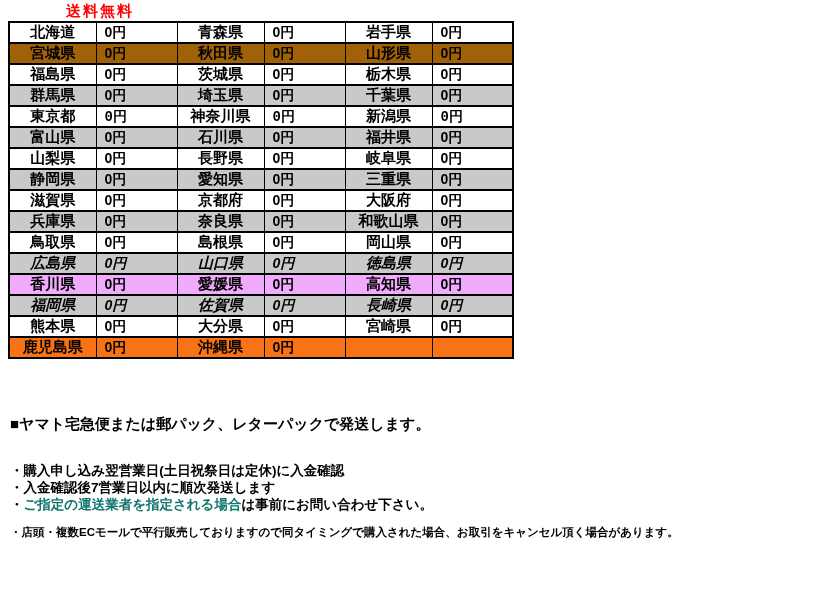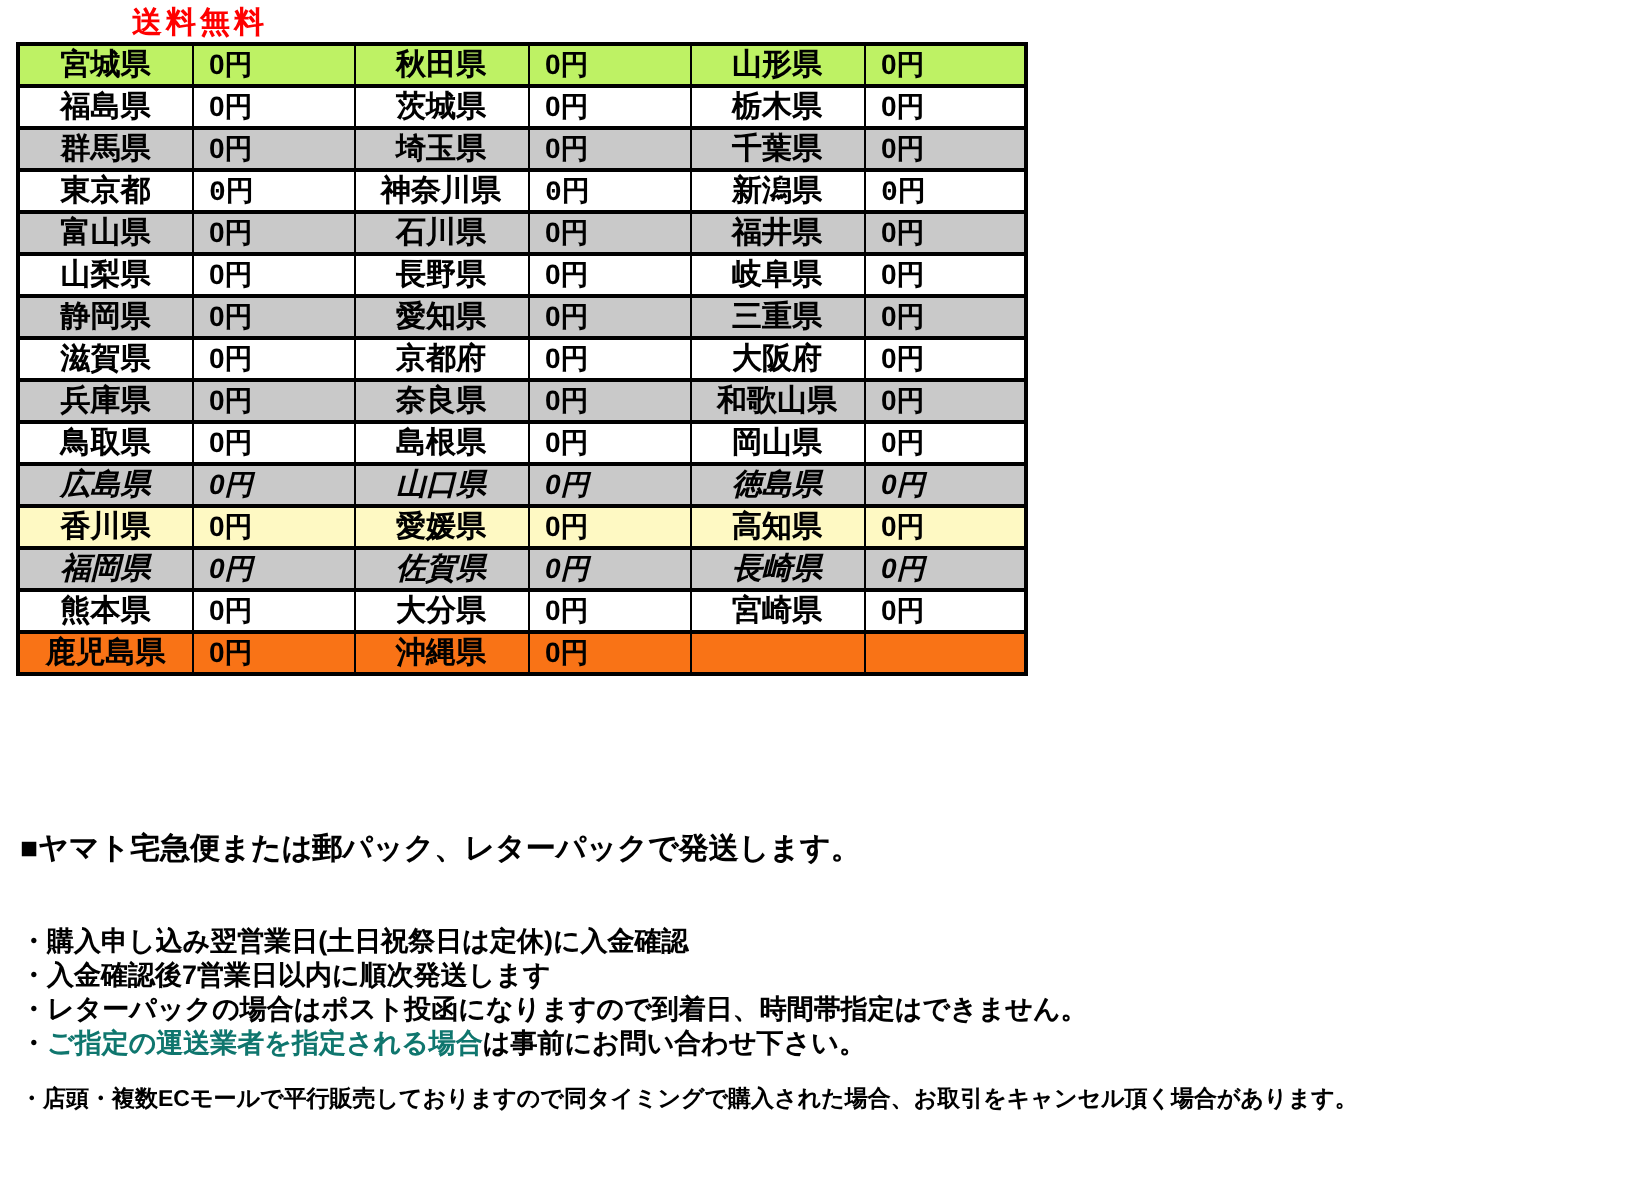--- a/index.html
+++ b/index.html
@@ -34,21 +34,29 @@
 </style>
 </head>
 <body>
 
 <div class="canvas">
 
   <div class="free-shipping">送料無料</div>
 
   <table class="fee-table">
     <tbody id="fee-table-body">
-        <tr style="background: #bef264; margin-top: 38px;">
+        <tr style="background: rgb(255, 255, 255);">
+          <td class="pref-cell">北海道</td>
+          <td class="fee-cell">0円</td>
+          <td class="pref-cell">青森県</td>
+          <td class="fee-cell">0円</td>
+          <td class="pref-cell">岩手県</td>
+          <td class="fee-cell">0円</td>
+        </tr>
+        <tr style="background: #a16207; margin-top: 38px;">
           <td class="pref-cell">宮城県</td>
           <td class="fee-cell">0円</td>
           <td class="pref-cell">秋田県</td>
           <td class="fee-cell">0円</td>
           <td class="pref-cell">山形県</td>
           <td class="fee-cell">0円</td>
         </tr>
         <tr style="background: rgb(255, 255, 255);">
           <td class="pref-cell">福島県</td>
           <td class="fee-cell">0円</td>
@@ -122,21 +130,21 @@
           <td class="fee-cell">0円</td>
         </tr>
         <tr style="background: rgb(201, 201, 201); font-style: italic;">
           <td class="pref-cell">広島県</td>
           <td class="fee-cell">0円</td>
           <td class="pref-cell">山口県</td>
           <td class="fee-cell">0円</td>
           <td class="pref-cell">徳島県</td>
           <td class="fee-cell">0円</td>
         </tr>
-        <tr style="background: #fef9c3;">
+        <tr style="background: #f0abfc;">
           <td class="pref-cell">香川県</td>
           <td class="fee-cell">0円</td>
           <td class="pref-cell">愛媛県</td>
           <td class="fee-cell">0円</td>
           <td class="pref-cell">高知県</td>
           <td class="fee-cell">0円</td>
         </tr>
         <tr style="background: rgb(201, 201, 201); font-style: italic;">
           <td class="pref-cell">福岡県</td>
           <td class="fee-cell">0円</td>
@@ -162,21 +170,20 @@
           <td class="fee-cell"></td>
         </tr>
       </tbody>
   </table>
 
   <div class="notes">
     <div class="notes-heading">■ヤマト宅急便または郵パック、レターパックで発送します。</div>
 
     <div class="bullet-line">・購入申し込み翌営業日(土日祝祭日は定休)に入金確認</div>
     <div class="bullet-line">・入金確認後7営業日以内に順次発送します</div>
-    <div class="bullet-line">・レターパックの場合はポスト投函になりますので到着日、時間帯指定はできません。</div>
 
     <div class="bullet-line">
       <span>・</span><span class="red-part">ご指定の運送業者を指定される場合</span><span>は事前にお問い合わせ下さい。</span>
     </div>
 
     <div class="small-note">・店頭・複数ECモールで平行販売しておりますので同タイミングで購入された場合、お取引をキャンセル頂く場合があります。</div>
   </div>
 
 </div>
 

